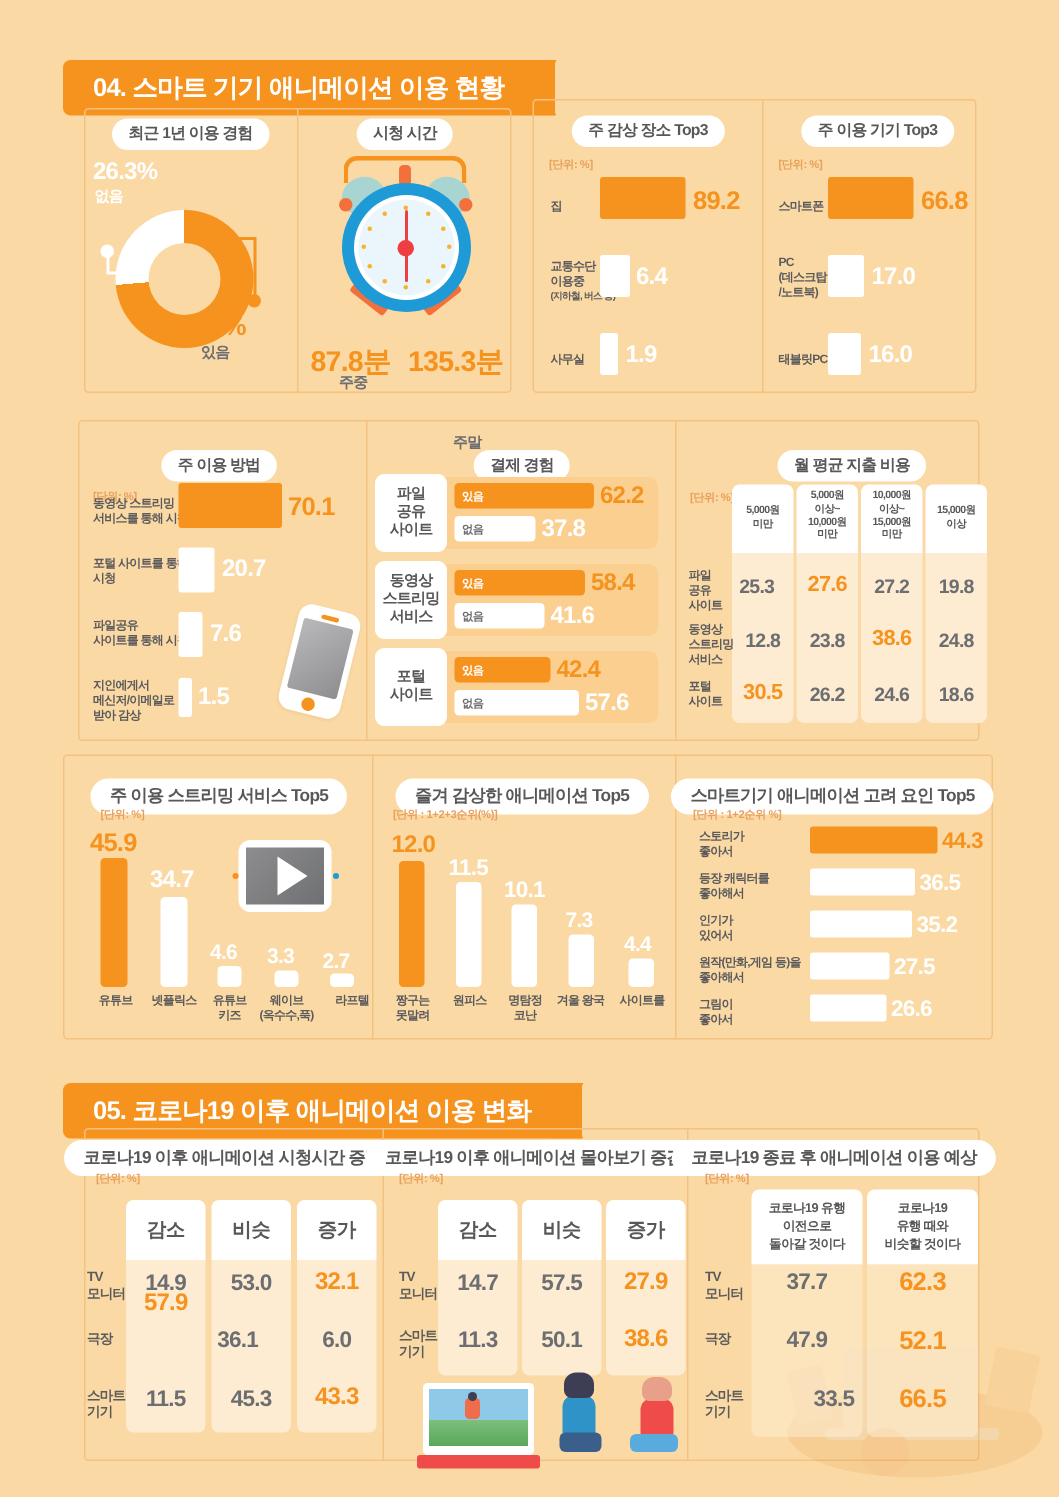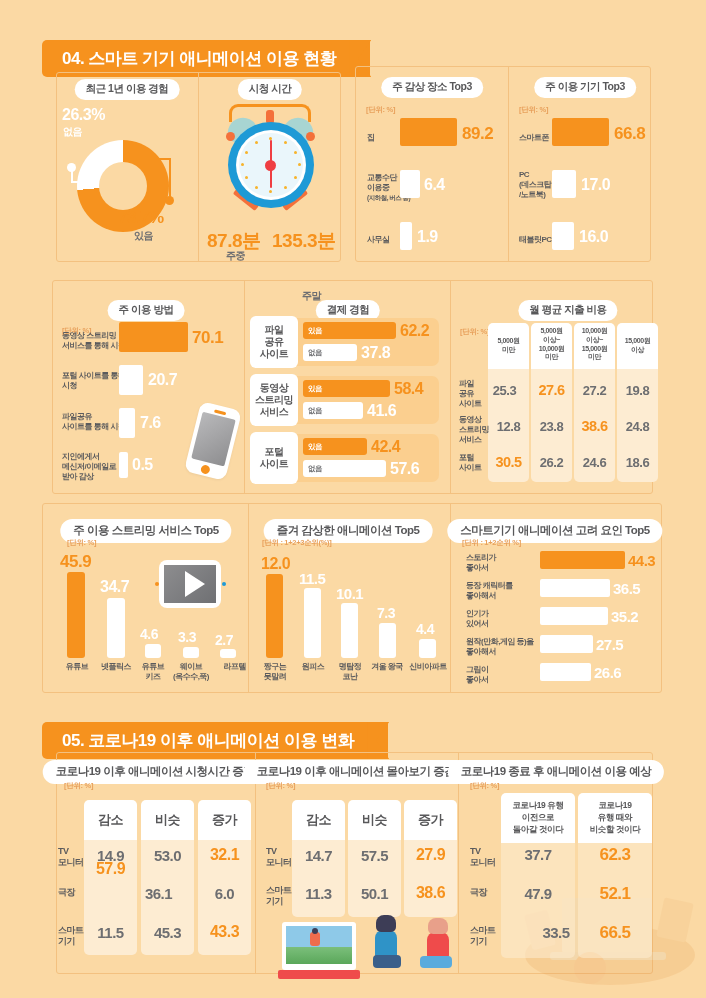--- a/index.html
+++ b/index.html
@@ -227,21 +227,21 @@
 
   <div class="lbl" style="left:62px; top:412px; white-space:pre-line;">파일공유
 사이트를 통해 시청</div>
   <div class="bar wh" style="left:119px; top:408px; width:16px; height:30px;"></div>
   <div class="val white" style="left:140px; top:414px; font-size:16px;">7.6</div>
 
   <div class="lbl" style="left:62px; top:452px; white-space:pre-line;">지인에게서
 메신저/이메일로
 받아 감상</div>
   <div class="bar wh" style="left:119px; top:452px; width:9px; height:26px;"></div>
-  <div class="val white" style="left:132px; top:456px; font-size:16px;">0.5</div>
+  <div class="val white" style="left:132px; top:456px; font-size:16px;">1.5</div>
 
   <div class="phone" style="left:192px; top:405px; width:42px; height:72px; transform:rotate(14deg);">
     <div class="phone-scr" style="left:4px; top:10px; width:34px; height:48px;"></div>
     <div style="position:absolute;left:15px;top:5px;width:12px;height:3px;background:#f6921e;border-radius:2px;"></div>
     <div style="position:absolute;left:16px;top:61px;width:9px;height:9px;background:#f6921e;border-radius:50%;"></div>
   </div>
 
   <div class="panel-title" style="left:348px; top:300px;">결제 경험</div>
   <div class="unit" style="left:255px; top:327px;">[단위: %]</div>
 
@@ -383,21 +383,21 @@
   <div class="bar wh" style="left:341px; top:603px; width:17px; height:55px; border-radius:3px;"></div>
   <div class="lbl" style="left:333px; top:662px; width:34px; text-align:center; white-space:pre-line;">명탐정
 코난</div>
 
   <div class="val white" style="left:377px; top:605px; font-size:14px;">7.3</div>
   <div class="bar wh" style="left:379px; top:623px; width:17px; height:35px; border-radius:3px;"></div>
   <div class="lbl" style="left:367px; top:662px; width:40px; text-align:center; white-space:pre-line;">겨울 왕국</div>
 
   <div class="val white" style="left:416px; top:621px; font-size:14px;">4.4</div>
   <div class="bar wh" style="left:419px; top:639px; width:17px; height:19px; border-radius:3px;"></div>
-  <div class="lbl" style="left:407px; top:662px; width:42px; text-align:center; white-space:pre-line;">신비아파트</div>
+  <div class="lbl" style="left:407px; top:662px; width:42px; text-align:center; white-space:pre-line;">사이트를</div>
 
   <div class="panel-title big" style="left:555px; top:519px;">스마트기기 애니메이션 고려 요인 Top5</div>
   <div class="unit" style="left:462px; top:538px;">[단위 : 1+2순위 %]</div>
 
   <div class="lbl" style="left:466px; top:553px; white-space:pre-line;">스토리가
 좋아서</div>
   <div class="bar or" style="left:540px; top:551px; width:85px; height:18px;"></div>
   <div class="val or" style="left:628px; top:552px; font-size:15px;">44.3</div>
 
   <div class="lbl" style="left:466px; top:581px; white-space:pre-line;">등장 캐릭터를

